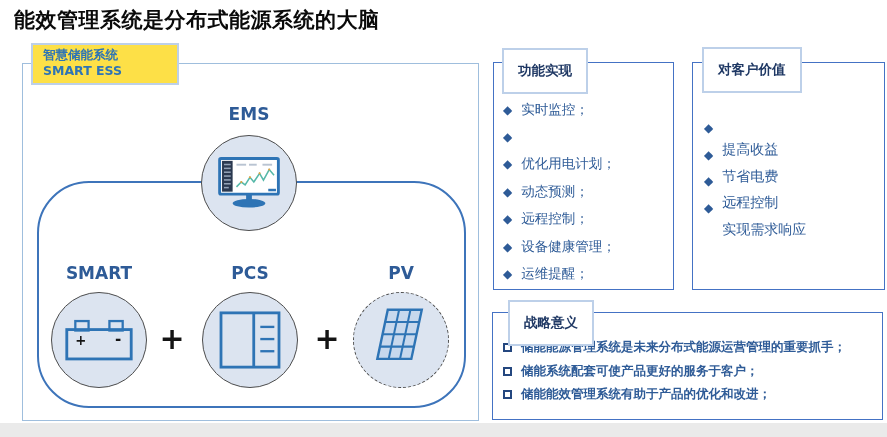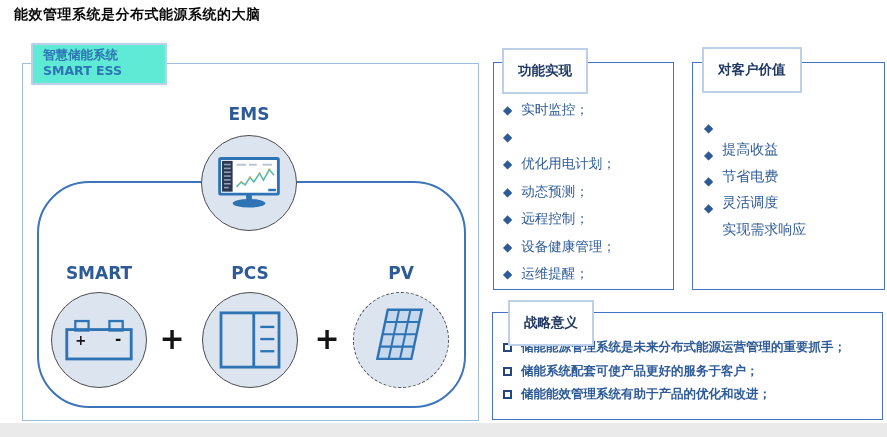--- a/index.html
+++ b/index.html
@@ -3,27 +3,27 @@
 <meta charset="utf-8">
 <style>
   * { margin:0; padding:0; box-sizing:border-box; }
   html,body { background:#ffffff; }
   .stage {
     position:relative; width:887px; height:437px; background:#ffffff;
     font-family:"DejaVu Sans","Liberation Sans",sans-serif; overflow:hidden;
   }
   .abs { position:absolute; }
 
-  .page-title { left:14px; top:6px; font-size:14px; font-weight:700; color:#0a0a0a; letter-spacing:.5px; }
+  .page-title { left:14px; top:6px; font-size:21px; font-weight:700; color:#0a0a0a; letter-spacing:.5px; }
 
   .footer-band { left:0; top:423px; width:887px; height:14px; background:#eaeaea; }
 
   
   .outer-box { left:22px; top:63px; width:457px; height:358px; border:1.5px solid #9fbedd; background:#fff; z-index:0; }
-  .badge { left:31px; top:43px; width:136px; background:#5eead4; border:2px solid #bdd0e9;
+  .badge { left:31px; top:43px; width:148px; background:#fde047; border:2px solid #bdd0e9;
            padding:2px 20px 3px 10px; z-index:4; color:#2e74b5; font-weight:700; font-size:12.5px; line-height:1.3; }
   .rounded-box { left:37px; top:181px; width:429px; height:227px; border:2px solid #3d74ba; border-radius:52px; z-index:1; background:transparent; }
 
   .node-circle { position:absolute; width:96px; height:96px; border-radius:50%;
                  background:#dce4f0; border:1.5px solid #4d4d4d; z-index:2;
                  display:flex; align-items:center; justify-content:center; }
   .node-circle.dashed { border:1.6px dashed #4d4d4d; }
   .node-label { position:absolute; width:96px; text-align:center; font-size:17px; font-weight:700; color:#2e5b97; z-index:2; }
 
   .plus-sign { position:absolute; width:32px; text-align:center; font-size:30px; font-weight:700; color:#141414; line-height:1; z-index:2; }
@@ -179,21 +179,21 @@
       <li>
           <span class="dbullet">◆</span>
           <span class="itm">提高收益</span>
         </li>
       <li>
           <span class="dbullet">◆</span>
           <span class="itm">节省电费</span>
         </li>
       <li>
           <span class="dbullet">◆</span>
-          <span class="itm">灵活调度</span>
+          <span class="itm">远程控制</span>
         </li>
       <li>
           <span class="dbullet">◆</span>
           <span class="itm">实现需求响应</span>
         </li>
     </ul>
   </div>
   <div class="panel-header" style="left:702px; top:47px;">对客户价值</div>
 
   <div class="panel" style="left:492px; top:312px; width:391px; height:108px;">

